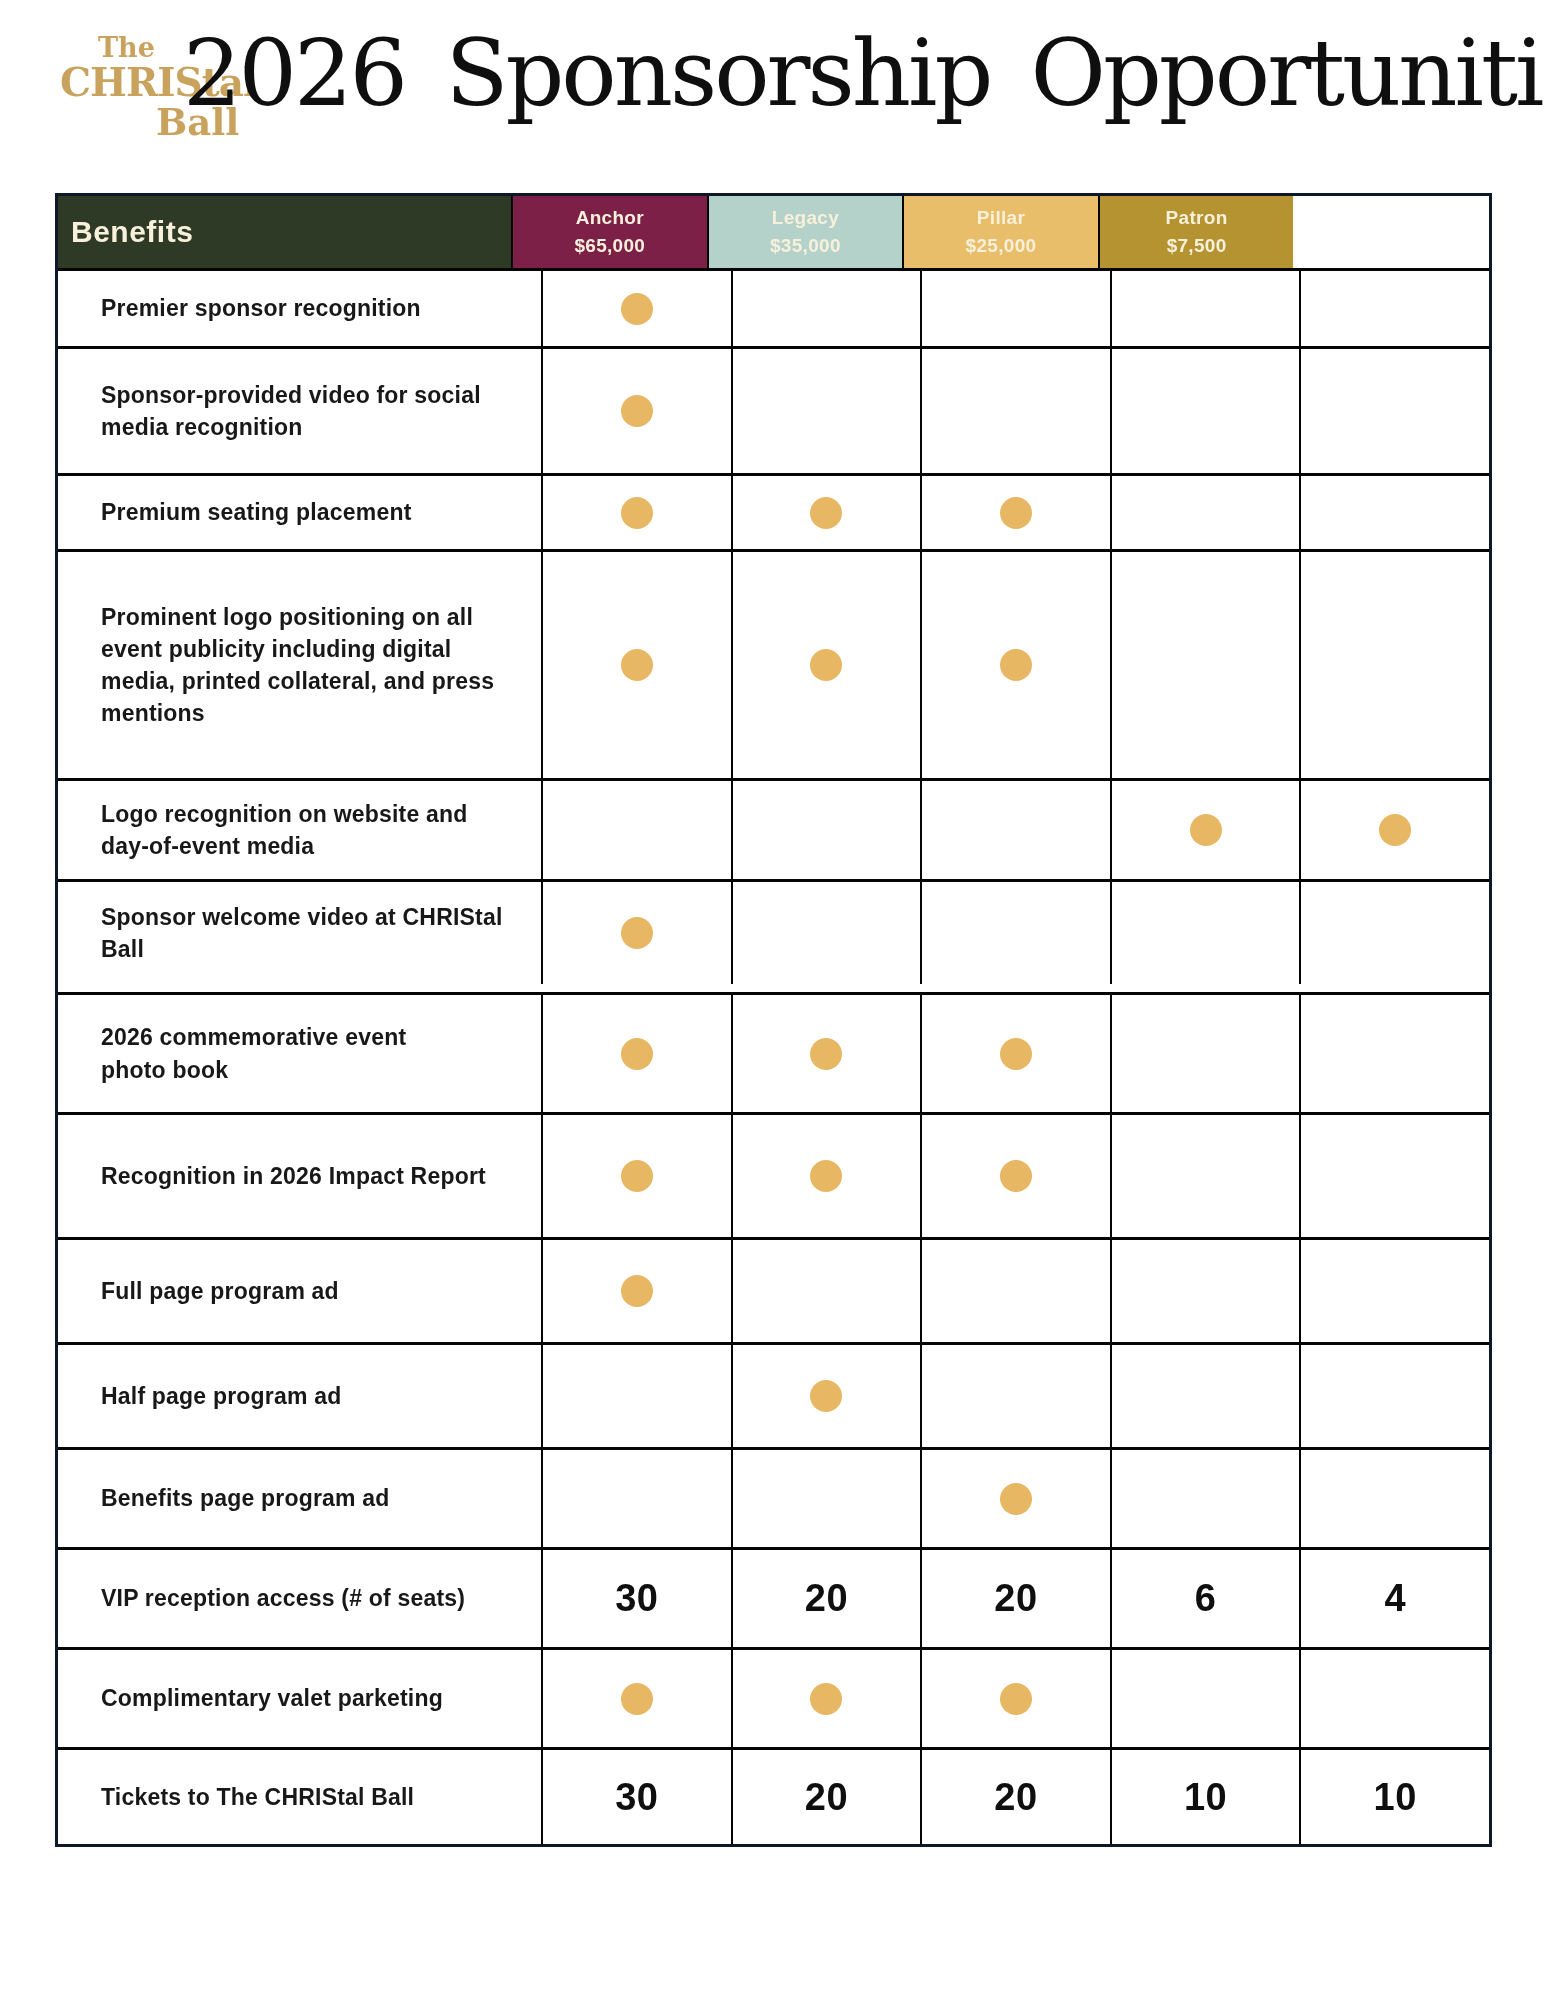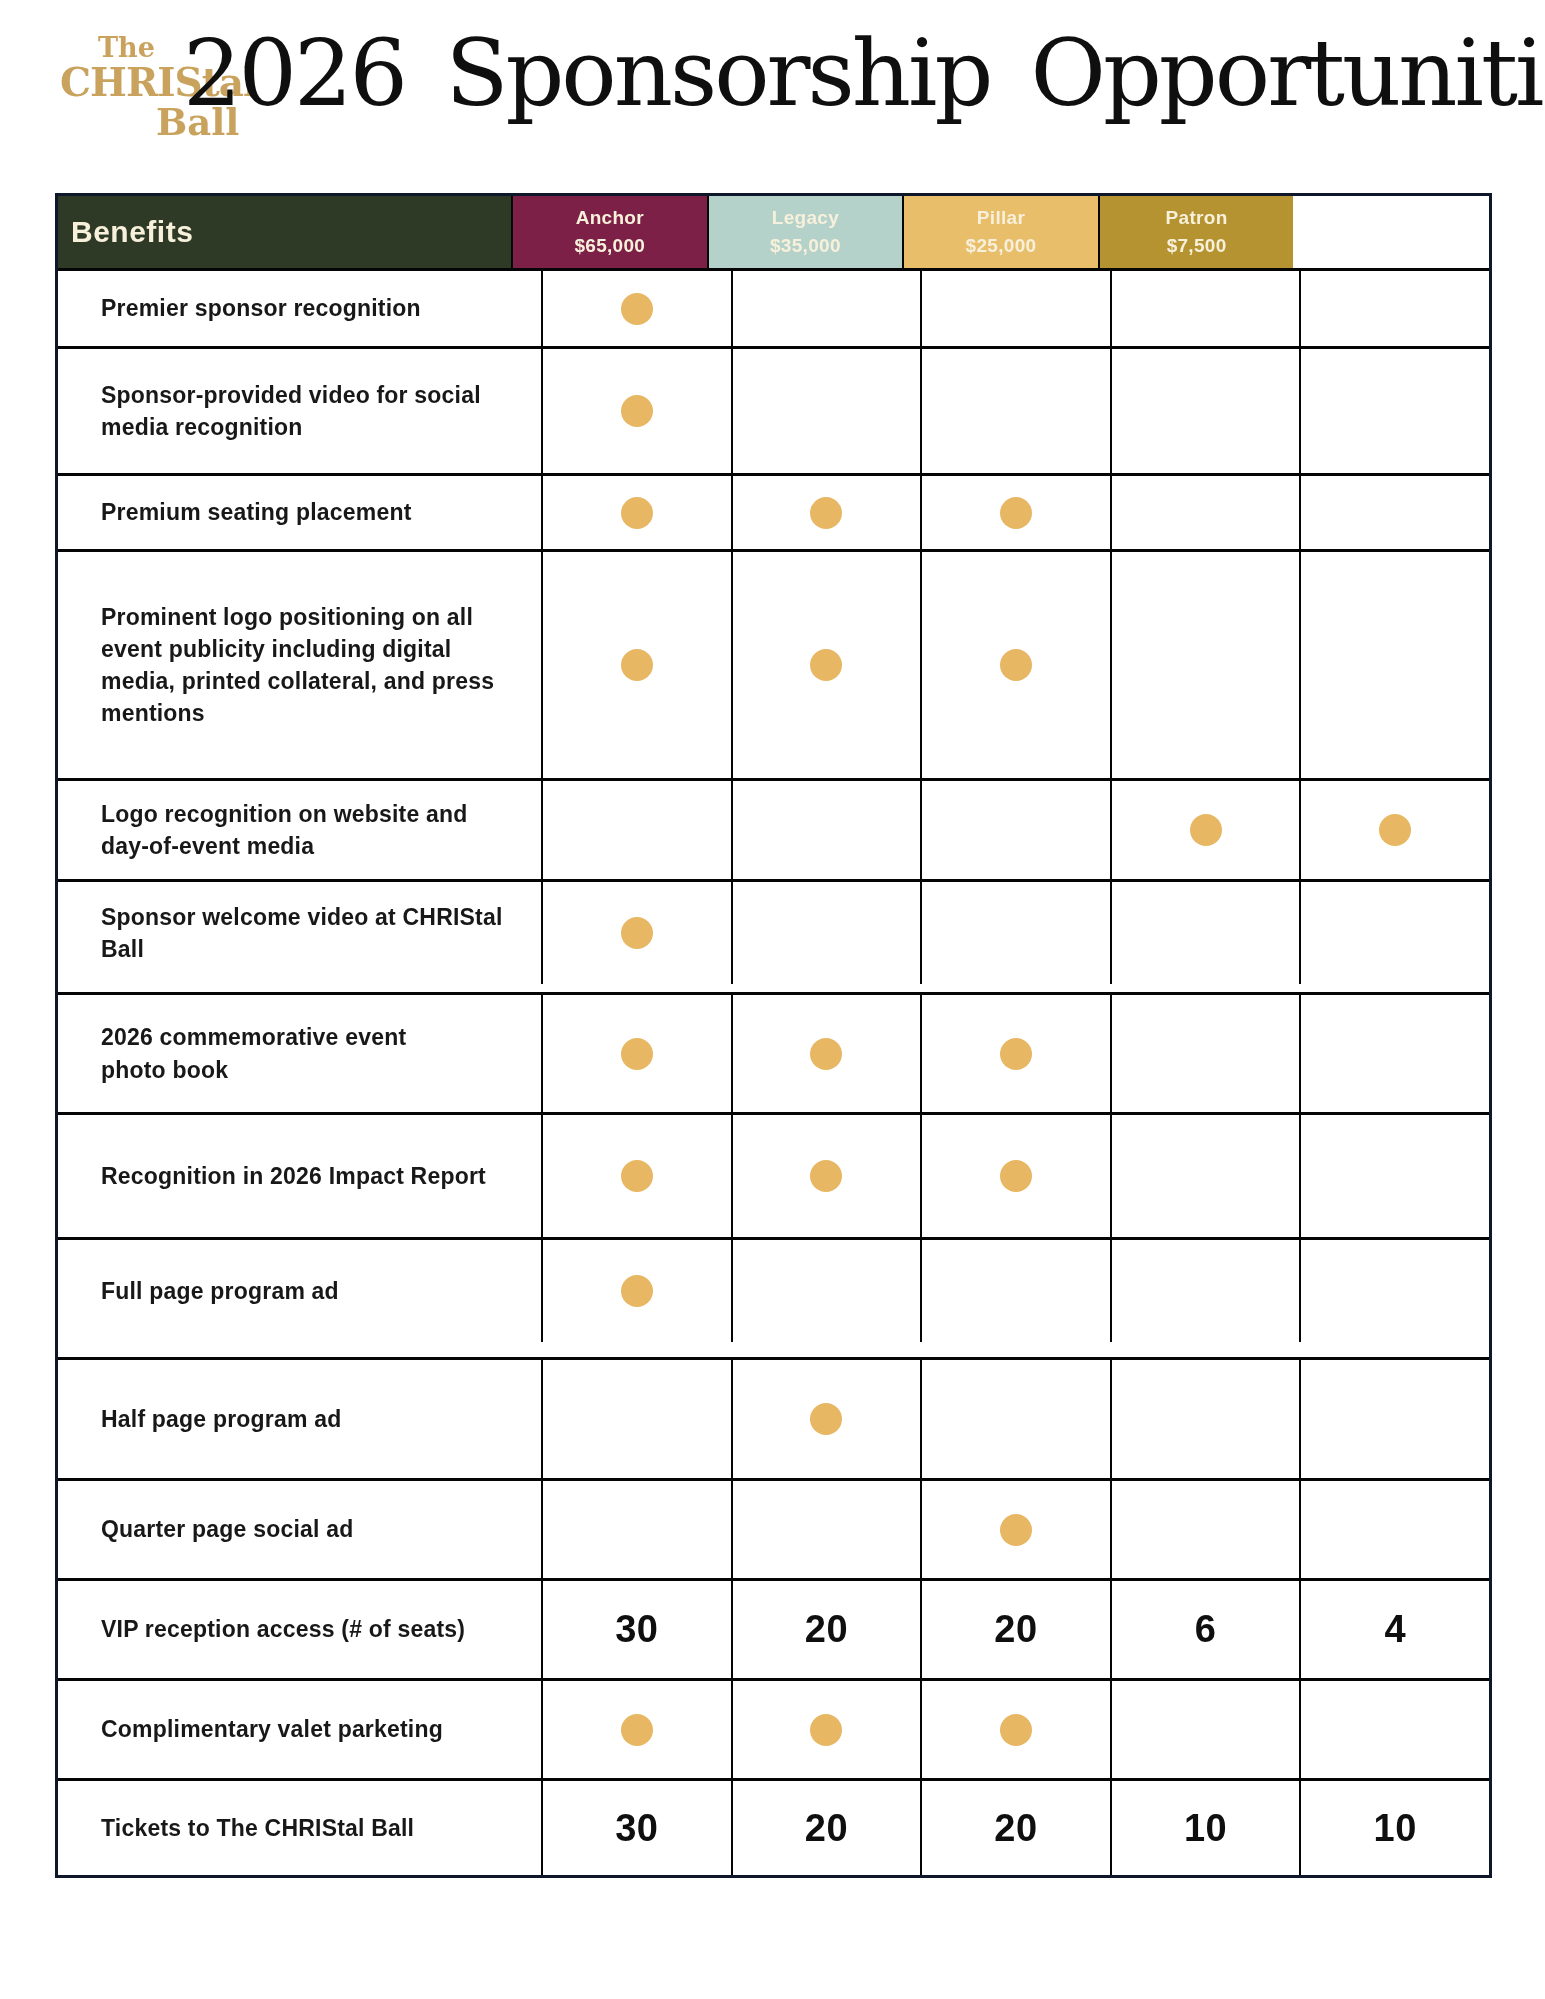--- a/index.html
+++ b/index.html
@@ -49,21 +49,21 @@
   .trow { border-top:3px solid #050505;padding-left:30px; }
   .trow:nth-child(1)  { height:78px; }
   .trow:nth-child(2)  { height:127px; }
   .trow:nth-child(3)  { height:76px; }
   .trow:nth-child(4)  { height:229px; }
   .trow:nth-child(5)  { height:101px; }
   .trow:nth-child(6)  { height:105px; }
   .trow:nth-child(7)  { height:120px;margin-top:8px; }
   .trow:nth-child(8)  { height:125px; }
   .trow:nth-child(9)  { height:105px; }
-  .trow:nth-child(10) { height:121px;margin-top:15px; }
+  .trow:nth-child(10) { height:105px; }
   .trow:nth-child(11) { height:100px; }
   .trow:nth-child(12) { height:100px; }
   .trow:nth-child(13) { height:100px; }
   .trow:nth-child(14) { height:97px; }
 
   .cell {
     border-left:2px solid #050505;
     display:flex; align-items:center; justify-content:center;
   }
   .label-cell {
@@ -247,21 +247,21 @@
           <div class="cell tier-cell"></div>
           <div class="cell tier-cell">
             <span class="dot" style="background: rgb(231, 183, 99);"></span>
           </div>
           <div class="cell tier-cell"></div>
           <div class="cell tier-cell"></div>
           <div class="cell tier-cell"></div>
         </div>
         <div class="trow">
           <div class="cell label-cell">
-            <span class="benefit-label">Quarter page social ad</span>
+            <span class="benefit-label">Benefits page program ad</span>
           </div>
           <div class="cell tier-cell"></div>
           <div class="cell tier-cell"></div>
           <div class="cell tier-cell">
             <span class="dot" style="background: rgb(231, 183, 99);"></span>
           </div>
           <div class="cell tier-cell"></div>
           <div class="cell tier-cell"></div>
         </div>
         <div class="trow">

